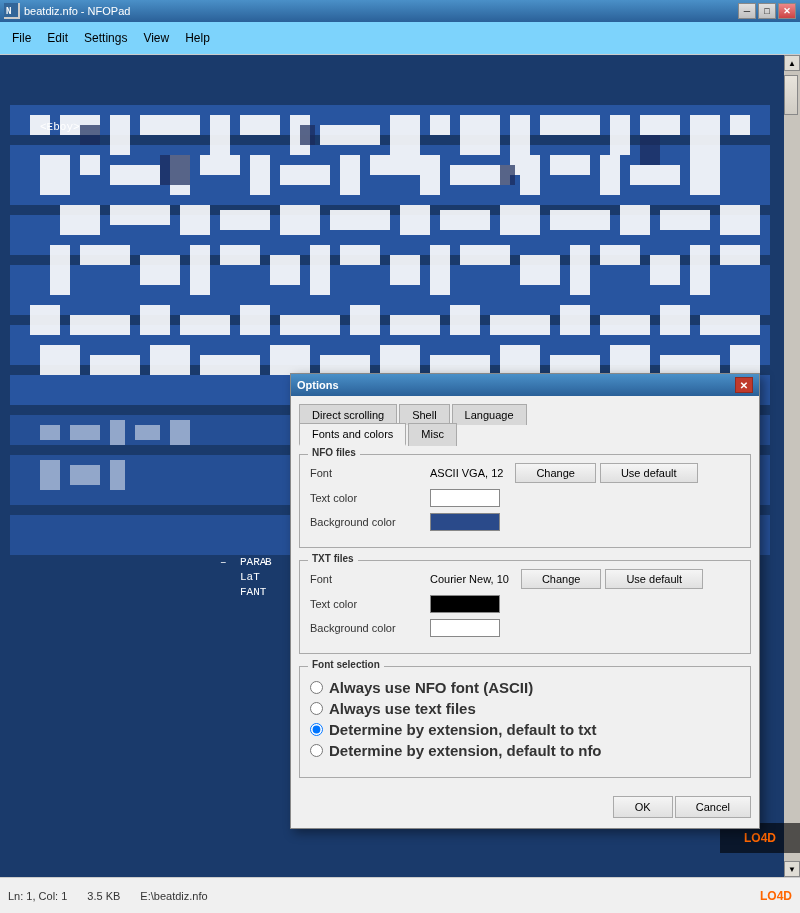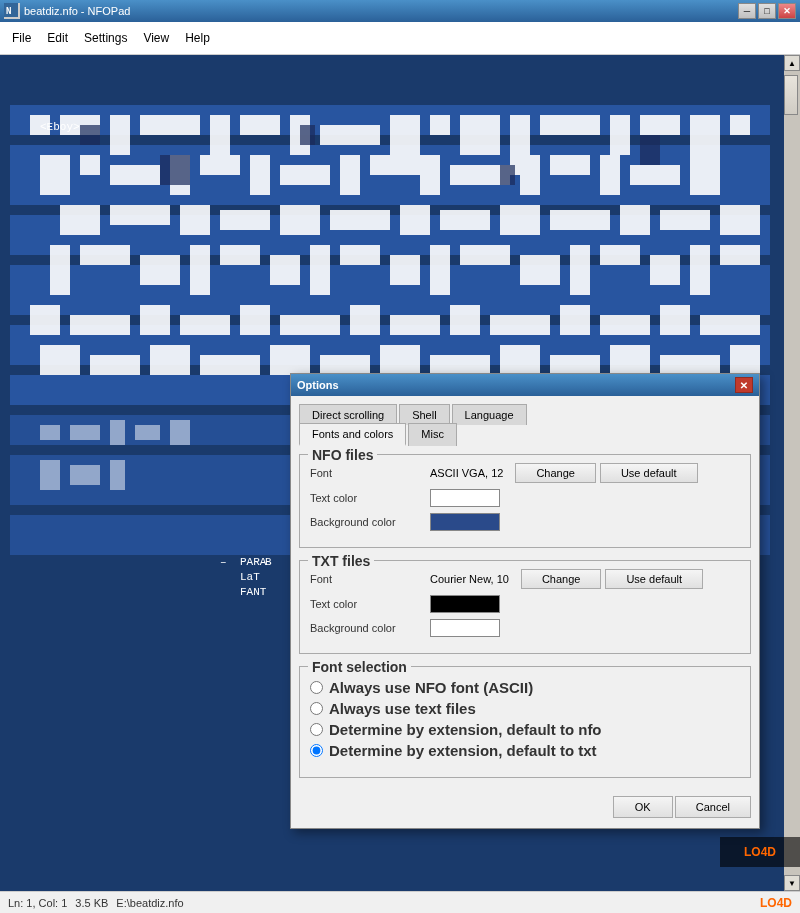--- a/index.html
+++ b/index.html
@@ -58,21 +58,21 @@
       display: flex;
       align-items: center;
       justify-content: center;
       font-size: 9px;
       cursor: pointer;
       color: #000;
     }
 
     
     .menu-bar {
-      background: #ffffff;
+      background: #7dd3fc;
       height: 22px;
       display: flex;
       align-items: center;
       padding: 16px 4px;
       border-bottom: 1px solid #ccc;
       flex-shrink: 0;
     }
     .menu-item {
       padding: 2px 8px;
       cursor: pointer;
@@ -92,28 +92,28 @@
       width: 100%;
       height: 100%;
       background: #1a3a6b;
       position: relative;
       overflow: hidden;
     }
 
     
     .status-bar {
       background: #f0f0f0;
-      height: 22px;
+      height: 36px;
       display: flex;
       align-items: center;
       padding: 0 8px;
       border-top: 1px solid #ccc;
       font-size: 11px;
       flex-shrink: 0;
-      gap: 8px;
+      gap: 20px;
     }
     .status-item {
       color: #333;
     }
 
     
     .scrollbar {
       position: absolute;
       right: 0;
       top: 0;
@@ -234,21 +234,21 @@
       margin-bottom: 12px;
       padding: 8px 10px 10px 10px;
       position: relative;
     }
     .group-box-title {
       position: absolute;
       top: -8px;
       left: 8px;
       background: #f0f0f0;
       padding: 0 4px;
-      font-size: 14px;
+      font-size: 10px;
       font-weight: bold;
       color: #333;
     }
 
     
     .form-row {
       display: flex;
       align-items: center;
       margin-bottom: 6px;
     }
@@ -571,26 +571,26 @@
           <div class="radio-group">
             <div class="radio-row">
               <input type="radio" class="radio-input" name="font-sel" style="">
               <span class="radio-label">Always use NFO font (ASCII)</span>
             </div>
             <div class="radio-row">
               <input type="radio" class="radio-input" name="font-sel" style="">
               <span class="radio-label">Always use text files</span>
             </div>
             <div class="radio-row">
+              <input type="radio" class="radio-input" name="font-sel" checked="" style="">
+              <span class="radio-label">Determine by extension, default to txt</span>
+            </div>
+            <div class="radio-row">
               <input type="radio" class="radio-input" name="font-sel" style="">
               <span class="radio-label">Determine by extension, default to nfo</span>
-            </div>
-            <div class="radio-row">
-              <input type="radio" class="radio-input" name="font-sel" checked="" style="">
-              <span class="radio-label">Determine by extension, default to txt</span>
             </div>
           </div>
         </div>
 
         <div class="dialog-buttons">
           <button class="dialog-btn">OK</button>
           <button class="dialog-btn">Cancel</button>
         </div>
 
       </div>

